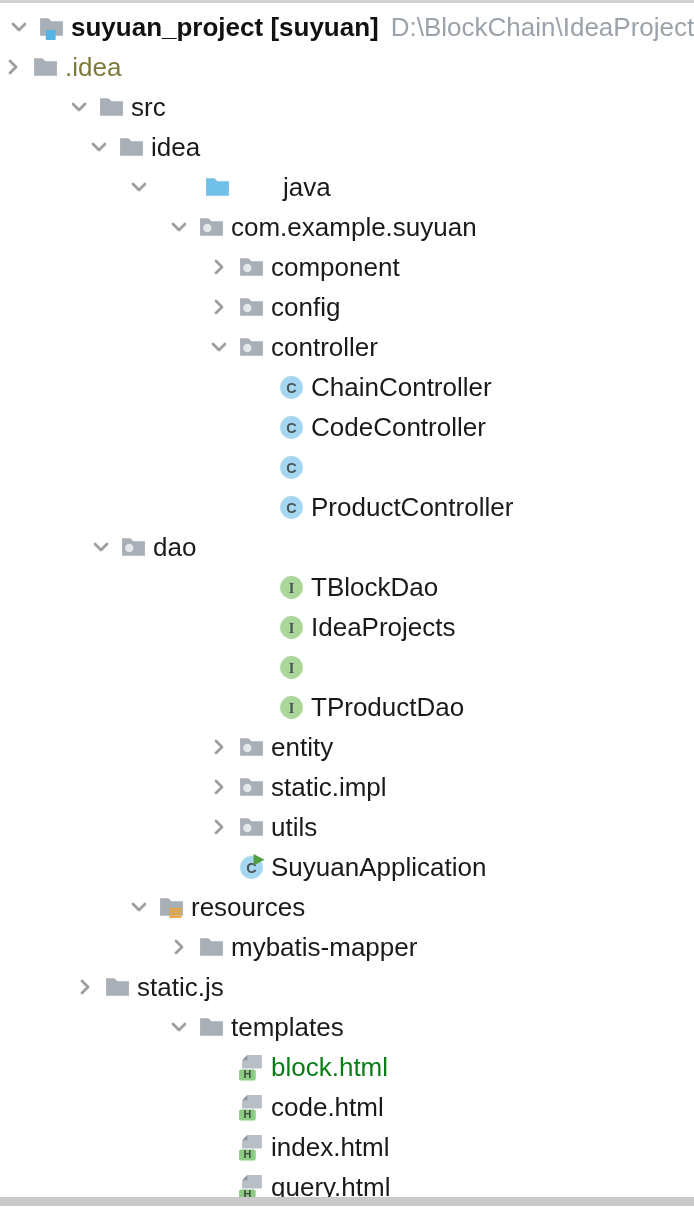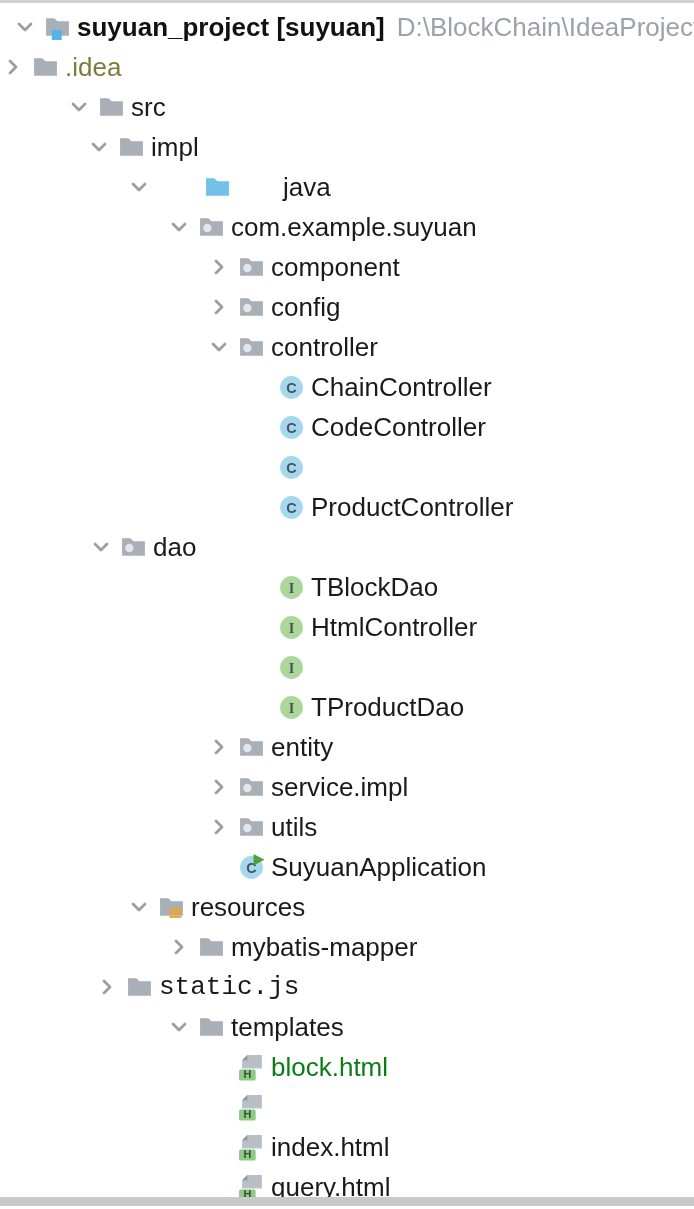--- a/index.html
+++ b/index.html
@@ -22,21 +22,21 @@
   .label.style-open{color:#2e52c5;}
   .label.style-added{color:#0a7d17;}
   .suffix{font-size:26px;color:#9ba2a9;margin-left:12px;}
   .bottom-bar{position:absolute;left:0;bottom:3px;width:100%;height:9px;background:#c9c9c9;}
 </style>
 </head>
 <body>
 
 <div class="top-border"></div>
 <div class="tree" id="tree">
-    <div class="row" style="padding-left: 12px;">
+    <div class="row" style="padding-left: 6px;">
       <span class="chevron-cell">
         <svg width="26" height="26" viewBox="0 0 26 26">
           <polyline points="7,10 13,16 19,10" fill="none" stroke="#9b9da0" stroke-width="2.8" stroke-linecap="round" stroke-linejoin="round"></polyline>
         </svg>
       </span>
       <span class="icon-cell">
         <svg width="27" height="27" viewBox="0 0 26 26">
           <path d="M2 4 L10 4 L13 7 L24 7 L24 21 L2 21 Z" fill="#a9afb6"></path>
           <rect x="7.5" y="15.5" width="9.5" height="9.5" fill="#54b4e8"></rect>
         </svg>
@@ -74,21 +74,21 @@
       <span class="chevron-cell">
         <svg width="26" height="26" viewBox="0 0 26 26">
           <polyline points="7,10 13,16 19,10" fill="none" stroke="#9b9da0" stroke-width="2.8" stroke-linecap="round" stroke-linejoin="round"></polyline>
         </svg>
       </span>
       <span class="icon-cell">
         <svg width="27" height="27" viewBox="0 0 26 26">
           <path d="M2 4 L10 4 L13 7 L24 7 L24 21 L2 21 Z" fill="#a9afb6"></path>
         </svg>
       </span>
-      <span class="label style-default">impl</span>
+      <span class="label style-default">idea</span>
     </div>
     <div class="row" style="padding-left: 126px; gap: 46px;">
       <span class="chevron-cell">
         <svg width="26" height="26" viewBox="0 0 26 26">
           <polyline points="7,10 13,16 19,10" fill="none" stroke="#9b9da0" stroke-width="2.8" stroke-linecap="round" stroke-linejoin="round"></polyline>
         </svg>
       </span>
       <span class="icon-cell">
         <svg width="27" height="27" viewBox="0 0 26 26">
           <path d="M2 4 L10 4 L13 7 L24 7 L24 21 L2 21 Z" fill="#70c0e8"></path>
@@ -216,21 +216,21 @@
       <span class="label style-default">TBlockDao</span>
     </div>
     <div class="row" style="padding-left: 246px;">
       <span class="chevron-cell"></span>
       <span class="icon-cell">
         <svg width="27" height="27" viewBox="0 0 26 26">
           <circle cx="13" cy="13" r="11" fill="#abd79b"></circle>
           <text x="13" y="18" text-anchor="middle" fill="#4a5459" font-size="14" font-family="Liberation Serif, serif" font-weight="600">I</text>
         </svg>
       </span>
-      <span class="label style-default">HtmlController</span>
+      <span class="label style-default">IdeaProjects</span>
     </div>
     <div class="row" style="padding-left: 246px;">
       <span class="chevron-cell"></span>
       <span class="icon-cell">
         <svg width="27" height="27" viewBox="0 0 26 26">
           <circle cx="13" cy="13" r="11" fill="#abd79b"></circle>
           <text x="13" y="18" text-anchor="middle" fill="#4a5459" font-size="14" font-family="Liberation Serif, serif" font-weight="600">I</text>
         </svg>
       </span>
     </div>
@@ -263,21 +263,21 @@
         <svg width="26" height="26" viewBox="0 0 26 26">
           <polyline points="10,7 16,13 10,19" fill="none" stroke="#9b9da0" stroke-width="2.8" stroke-linecap="round" stroke-linejoin="round"></polyline>
         </svg>
       </span>
       <span class="icon-cell">
         <svg width="27" height="27" viewBox="0 0 26 26">
           <path d="M2 4 L10 4 L13 7 L24 7 L24 21 L2 21 Z" fill="#a9afb6"></path>
           <circle cx="9" cy="13.5" r="4" fill="#e3e7ea"></circle>
         </svg>
       </span>
-      <span class="label style-default">service.impl</span>
+      <span class="label style-default">static.impl</span>
     </div>
     <div class="row" style="padding-left: 206px;">
       <span class="chevron-cell">
         <svg width="26" height="26" viewBox="0 0 26 26">
           <polyline points="10,7 16,13 10,19" fill="none" stroke="#9b9da0" stroke-width="2.8" stroke-linecap="round" stroke-linejoin="round"></polyline>
         </svg>
       </span>
       <span class="icon-cell">
         <svg width="27" height="27" viewBox="0 0 26 26">
           <path d="M2 4 L10 4 L13 7 L24 7 L24 21 L2 21 Z" fill="#a9afb6"></path>
@@ -320,21 +320,21 @@
           <polyline points="10,7 16,13 10,19" fill="none" stroke="#9b9da0" stroke-width="2.8" stroke-linecap="round" stroke-linejoin="round"></polyline>
         </svg>
       </span>
       <span class="icon-cell">
         <svg width="27" height="27" viewBox="0 0 26 26">
           <path d="M2 4 L10 4 L13 7 L24 7 L24 21 L2 21 Z" fill="#a9afb6"></path>
         </svg>
       </span>
       <span class="label style-default">mybatis-mapper</span>
     </div>
-    <div class="row" style="padding-left: 94px; font-family: Liberation Mono, monospace;">
+    <div class="row" style="padding-left: 72px;">
       <span class="chevron-cell">
         <svg width="26" height="26" viewBox="0 0 26 26">
           <polyline points="10,7 16,13 10,19" fill="none" stroke="#9b9da0" stroke-width="2.8" stroke-linecap="round" stroke-linejoin="round"></polyline>
         </svg>
       </span>
       <span class="icon-cell">
         <svg width="27" height="27" viewBox="0 0 26 26">
           <path d="M2 4 L10 4 L13 7 L24 7 L24 21 L2 21 Z" fill="#a9afb6"></path>
         </svg>
       </span>
@@ -368,20 +368,21 @@
     <div class="row" style="padding-left: 206px;">
       <span class="chevron-cell"></span>
       <span class="icon-cell">
         <svg width="27" height="27" viewBox="0 0 26 26">
           <polygon points="9,1 23,1 23,14 4,14 4,6" fill="#b9bfc6"></polygon>
           <polygon points="9,1 9,6 4,6" fill="#8f969e"></polygon>
           <rect x="1" y="15" width="16" height="10.5" rx="1.5" fill="#8ccb84"></rect>
           <text x="9" y="23.5" text-anchor="middle" fill="#3f4a3f" font-size="10.5" font-family="Liberation Sans, sans-serif" font-weight="bold">H</text>
         </svg>
       </span>
+      <span class="label style-default">code.html</span>
     </div>
     <div class="row" style="padding-left: 206px;">
       <span class="chevron-cell"></span>
       <span class="icon-cell">
         <svg width="27" height="27" viewBox="0 0 26 26">
           <polygon points="9,1 23,1 23,14 4,14 4,6" fill="#b9bfc6"></polygon>
           <polygon points="9,1 9,6 4,6" fill="#8f969e"></polygon>
           <rect x="1" y="15" width="16" height="10.5" rx="1.5" fill="#8ccb84"></rect>
           <text x="9" y="23.5" text-anchor="middle" fill="#3f4a3f" font-size="10.5" font-family="Liberation Sans, sans-serif" font-weight="bold">H</text>
         </svg>

